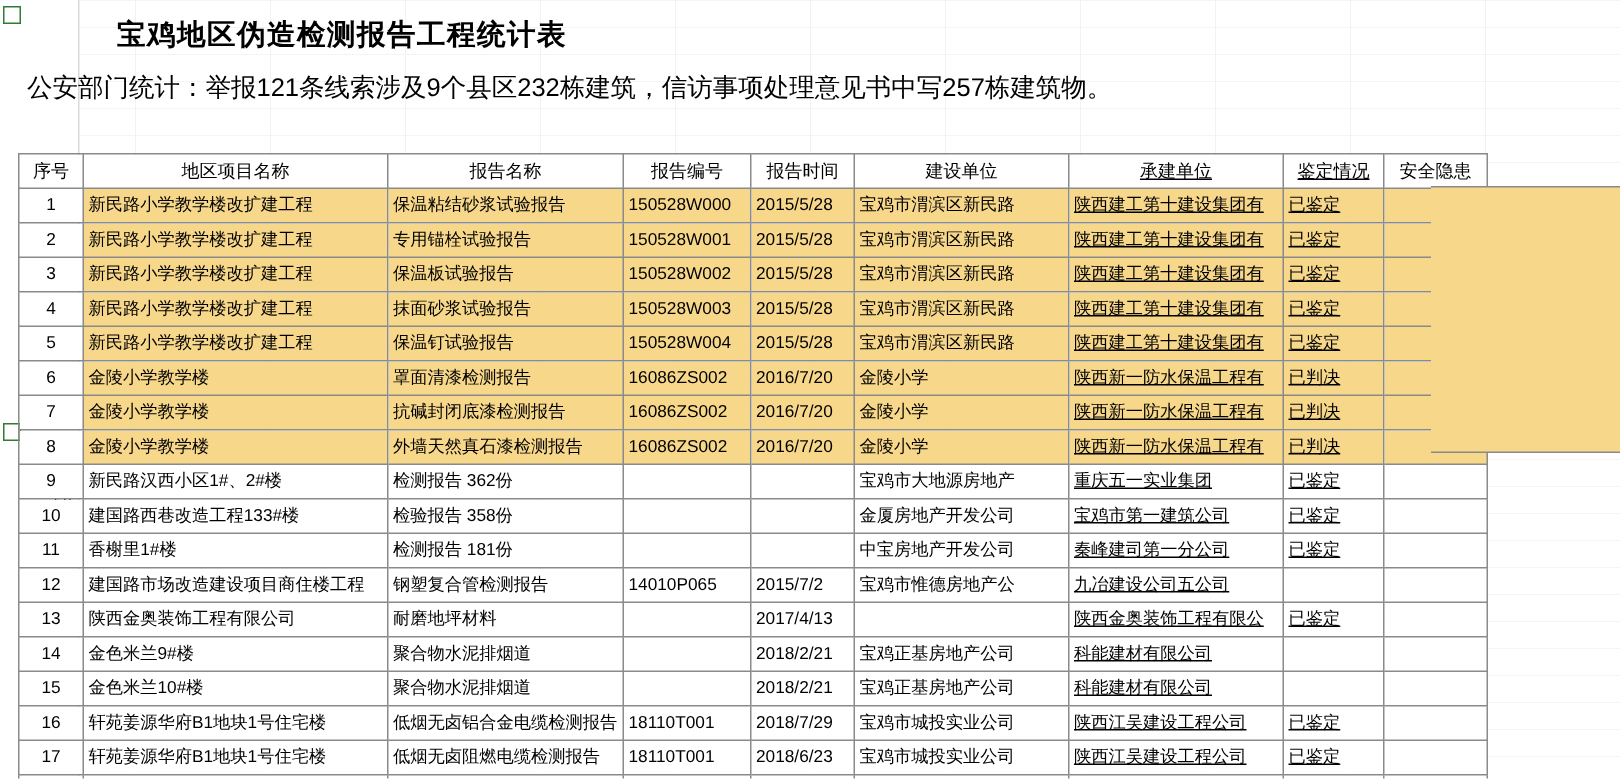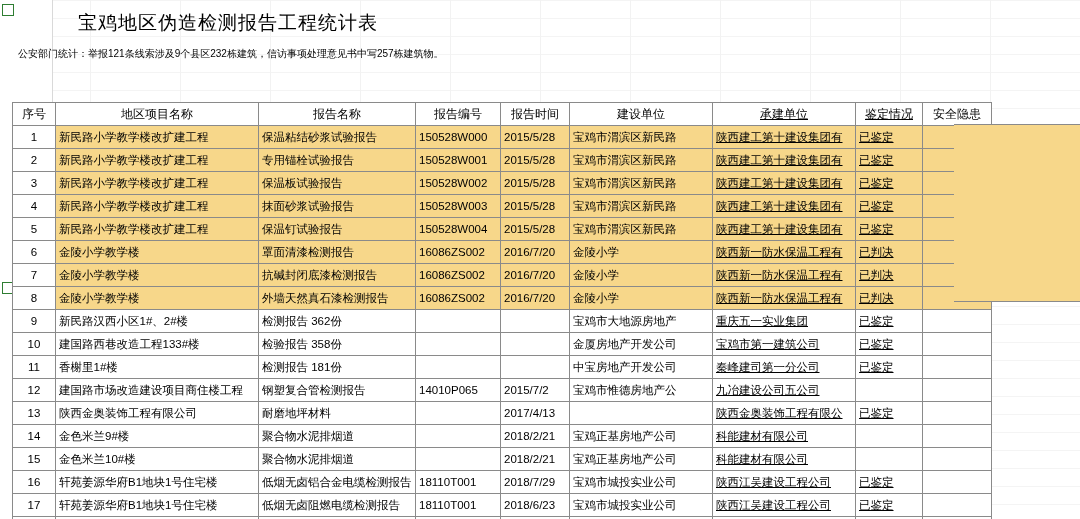--- a/index.html
+++ b/index.html
@@ -46,27 +46,27 @@
     width: 48px;
     text-align: right;
     font-size: 11px;
     color: #000;
   }
   .title {
     position: absolute;
     left: 78px;
     top: 10px;
     font-size: 19px;
-    font-weight: normal;
+    font-weight: bold;
     letter-spacing: 1px;
   }
   .note {
     position: absolute;
     left: 18px;
-    font-size: 10px;
+    font-size: 17px;
     white-space: nowrap;
   }
   .note1 { top: 47px; }
   .note2 { top: 78px; }
 
   table.main {
     position: absolute;
     left: 12px;
     top: 102px;
     border-collapse: collapse;

